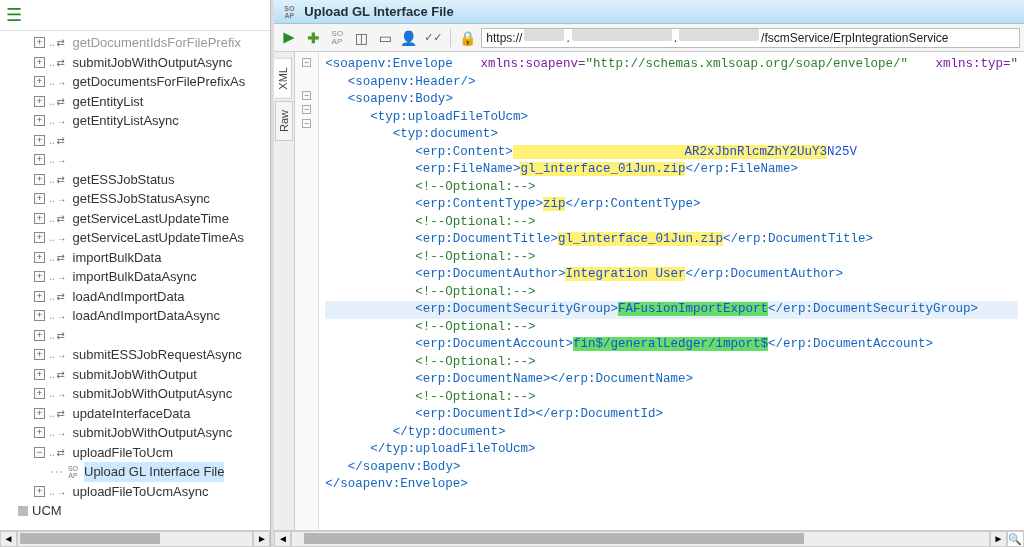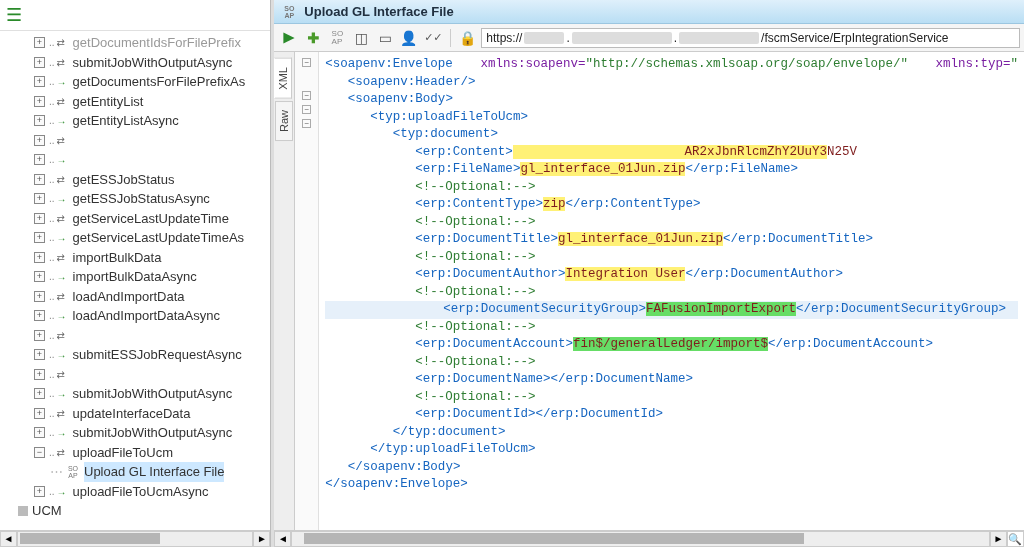--- a/index.html
+++ b/index.html
@@ -94,21 +94,21 @@
   .tb-ic {
     width:22px; height:20px; display:flex; align-items:center; justify-content:center;
     font-size:14px; color:#555; border:1px solid transparent;
   }
   .tb-ic svg { width:14px; height:14px; }
   .tb-sep { width:1px; height:18px; background:#ccc; margin:0 4px; }
   .urlbox {
     flex:1; height:20px; border:1px solid #bbb; background:#fff;
     font-size:12px; padding:0 4px; line-height:18px; color:#222;
     white-space:nowrap; overflow:hidden;
-    display:flex; align-items:center;
+    display:flex; 
   }
   .urlbox .blur {
     display:inline-block; height:12px; background:#ddd; border-radius:2px;
     margin:0 2px;
   }
   .editor-wrap { flex:1; display:flex; overflow:hidden; }
   .side-tabs {
     width:21px; background:#eee; border-right:1px solid #ccc;
     display:flex; flex-direction:column; align-items:center; padding-top:6px; gap:2px;
   }
@@ -130,24 +130,24 @@
   .code {
     flex:1; background:#fff;
     font-family: Consolas, "Courier New", monospace; font-size:12.5px;
     line-height:17.5px; padding:4px 6px; color:#222; overflow:hidden;
     white-space:pre;
   }
   .code .tag { color:#1565c0;margin-top:16px; }
   .code .attr { color:#7a1fa2;margin-left:20px; }
   .code .str { color:#2e7d32; }
   .code .comm { color:#2e7d32; }
-  .code .txt { color:#7f1d1d; }
+  .code .txt { color:#1d4ed8; }
   .code .hl-y { background:#fff176; }
   .code .hl-g { background:#66dd66; }
-  .code .cursel { background:#e6f0fa; display:inline-block; width:100%;padding-left:28px; }
+  .code .cursel { background:#e6f0fa; display:inline-block; width:100%; }
   .bottom-bar {
     height:17px; display:flex; align-items:stretch; border-top:1px solid #ccc;
   }
   .bottom-bar .track { flex:1; position:relative; background:#eee; border:1px solid #ccc; }
   .bottom-bar .thumb { position:absolute; left:12px; top:1px; height:11px; width:500px; background:#b5b5b5; }
   .bottom-bar .btn { width:17px; border:1px solid #ccc; background:#eee; text-align:center; font-size:10px; line-height:14px; }
   .bottom-bar .find { width:17px; border:1px solid #ccc; background:#fff; text-align:center; font-size:11px; line-height:14px; }
 </style>
 </head>
 <body>
@@ -251,20 +251,21 @@
     <div class="row indent2">
         <span class="plus">+</span>
         <span class="dots">..</span>
         <span class="arrows green">→</span>
         <span>submitESSJobRequestAsync</span>
       </div>
     <div class="row indent2">
         <span class="plus">+</span>
         <span class="dots">..</span>
         <span class="arrows">⇄</span>
+        <span>submitJobWithOutput</span>
       </div>
     <div class="row indent2">
         <span class="plus">+</span>
         <span class="dots">..</span>
         <span class="arrows green">→</span>
         <span>submitJobWithOutputAsync</span>
       </div>
     <div class="row indent2">
         <span class="plus">+</span>
         <span class="dots">..</span>

